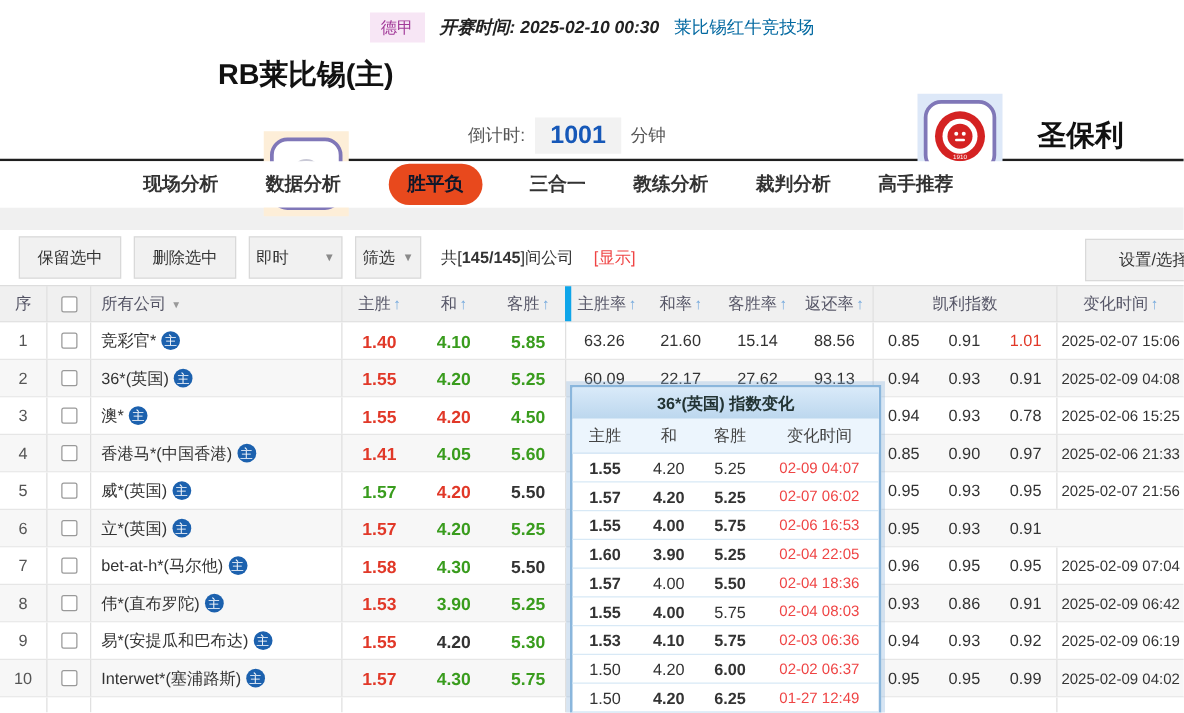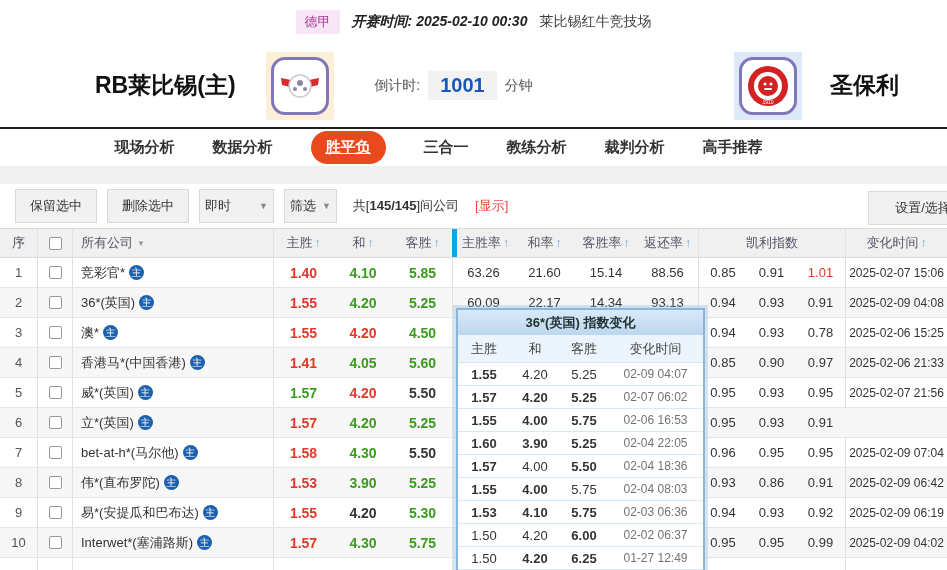--- a/index.html
+++ b/index.html
@@ -4,43 +4,43 @@
 <style>
   * { margin:0; padding:0; box-sizing:border-box; }
   html,body { width:947px; height:570px; overflow:hidden; background:#fff;
     font-family:"Liberation Sans", sans-serif; }
   #stage { position:relative; width:947px; height:570px; background:#fff; }
 
   
   .infobar { height:44px; display:flex; align-items:center; justify-content:center; gap:12px; }
   .league-badge { background:#f7e6f5; color:#a23a99; font-size:13px; padding:3px 9px; }
   .kickoff { font-size:14px; font-weight:bold; color:#222;font-style:italic; }
-  .venue { font-size:14px; color:#404040; }
+  .venue { font-size:14px; color:#0369a1; }
 
   
   .teamsrow { height:83px; display:grid; grid-template-columns:1fr auto 1fr; align-items:center; }
-  .team-left { display:flex; align-items:center; gap:30px; padding-left:95px; }
+  .team-left { display:flex; align-items:center; gap:30px; padding-left:95px;flex-direction:column; }
   .team-right { display:flex; align-items:center; gap:28px; justify-content:flex-end; padding-right:48px; }
   .team-name { font-size:23px; font-weight:bold; color:#111; }
   .logo-wrap { width:68px; height:68px; display:flex; align-items:center; justify-content:center; }
   .logo-wrap.home { background:#fdeed8; }
   .logo-wrap.away { background:#dde8f8; }
   .logo-box { width:58px; height:58px; background:#fff; border:3px solid #8077b8; border-radius:14px;
     display:flex; align-items:center; justify-content:center; }
   .countdown { display:flex; align-items:center; gap:8px; font-size:14px; color:#555;
     transform:translateX(-20px); }
   .countdown-value { background:#f2f2f2; color:#1658b8; font-size:20px; font-weight:bold; padding:3px 12px; }
 
   .divider { height:2px; background:#1f1f1f; }
 
   
   .tabbar { height:37px; display:flex; align-items:center; justify-content:center; gap:38px;
     background:#fff; transform:translateX(-35px); }
   .tab { font-size:15px; font-weight:600; color:#333; cursor:pointer; white-space:nowrap; }
-  .tab.active { background:#e8491d; color:#ffffff; border-radius:17px; padding:7px 15px;text-decoration:underline; }
+  .tab.active { background:#e8491d; color:#0f172a; border-radius:17px; padding:7px 15px; }
   .grayband { height:18px; background:#f0f0f0; }
 
   
   .toolbar { position:relative; height:44px; background:#fff; display:flex; align-items:center;
     gap:10px; padding-left:15px; }
   .tbtn { background:#f1f1f1; border:1px solid #d9d9d9; color:#333; font-size:13px;
     padding:7px 14px; cursor:pointer; }
   .tdrop { background:#f1f1f1; border:1px solid #d9d9d9; color:#333; font-size:13px;
     padding:7px 5px; cursor:pointer; display:flex; align-items:center; }
   .tdrop .darr { color:#8a8a8a; font-size:9px; margin-left:28px; }
@@ -82,21 +82,21 @@
   .popup { position:absolute; left:456px; top:308px; width:249px; background:#fff;
     border:2px solid #8ab6dc; box-shadow:0 0 0 3px rgba(140,180,220,.35); }
   .popup-title { height:25px; background:linear-gradient(#d9eaf9,#bcd7ee); display:flex;
     align-items:center; justify-content:center; font-size:13px; font-weight:bold; color:#233; }
   .pgrid { display:grid; grid-template-columns:52px 50px 48px 95px; }
   .phead { height:28px; background:#ecf5fd; border-bottom:1px solid #cfe4f4; }
   .ph { display:flex; align-items:center; justify-content:center; font-size:13px; color:#444; }
   .prow { height:23px; border-bottom:1px solid #d8e9f6; }
   .pd { display:flex; align-items:center; justify-content:center; font-size:13px; color:#333; }
   .pd.bold { font-weight:bold; }
-  .pd.ptime { font-size:12px; color:#737373; }
+  .pd.ptime { font-size:12px; color:#ef4444; }
 </style>
 </head>
 <body>
 
 <div id="stage">
 
   <div class="infobar">
     <span class="league-badge">德甲</span>
     <span class="kickoff">
       <span>开赛时间:</span>
@@ -246,21 +246,21 @@
         </div>
         <div class="td comp bl">
           <span>36*(英国)</span>
           <span class="pbadge">主</span>
         </div>
         <div class="td odds c-r bl">1.55</div>
         <div class="td odds c-g">4.20</div>
         <div class="td odds c-g">5.25</div>
         <div class="td bl">60.09</div>
         <div class="td">22.17</div>
-        <div class="td">14.34</div>
+        <div class="td">27.62</div>
         <div class="td">93.13</div>
         <div class="td c-k bl">0.94</div>
         <div class="td c-k">0.93</div>
         <div class="td c-k">0.91</div>
         <div class="td time bl">2025-02-09 04:08</div>
       </div>
       <div class="grid trow">
         <div class="td seq">3</div>
         <div class="td bl">
           <span class="cb"></span>

